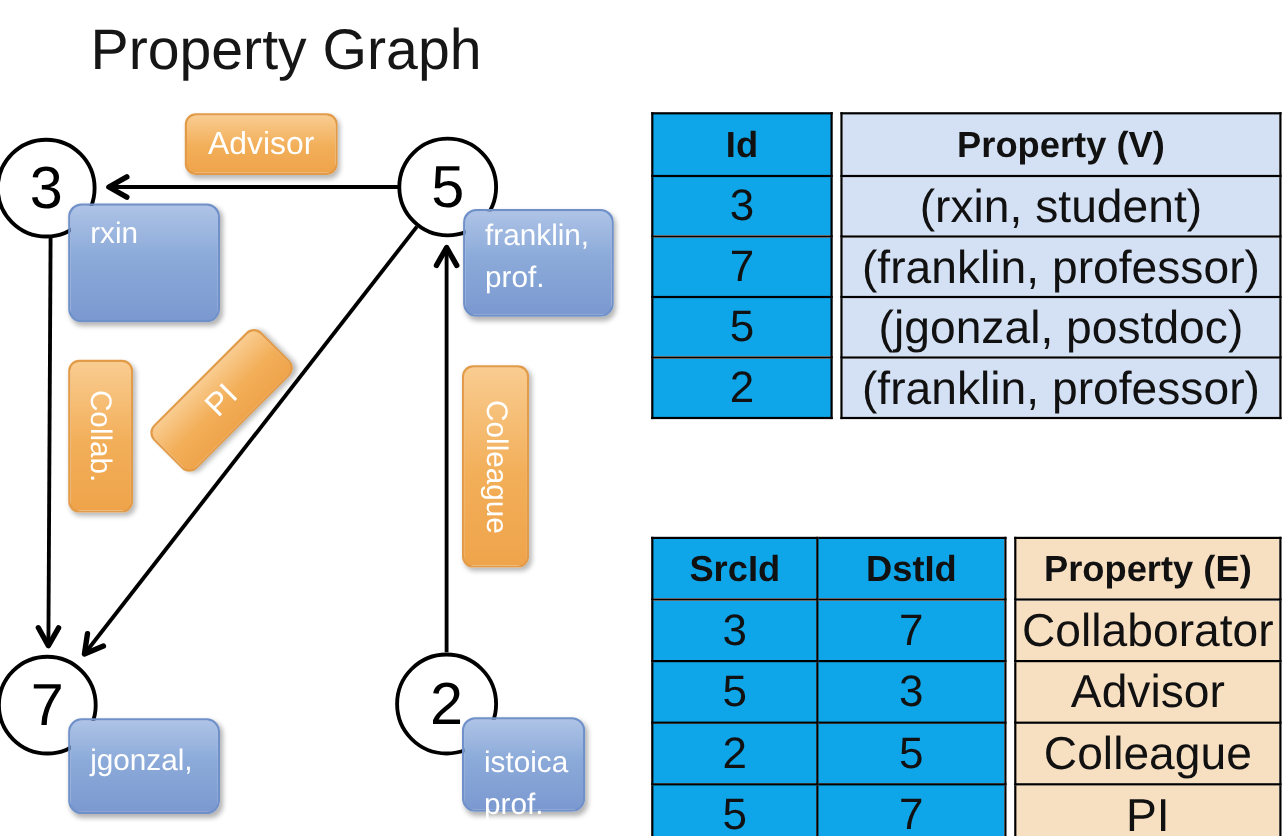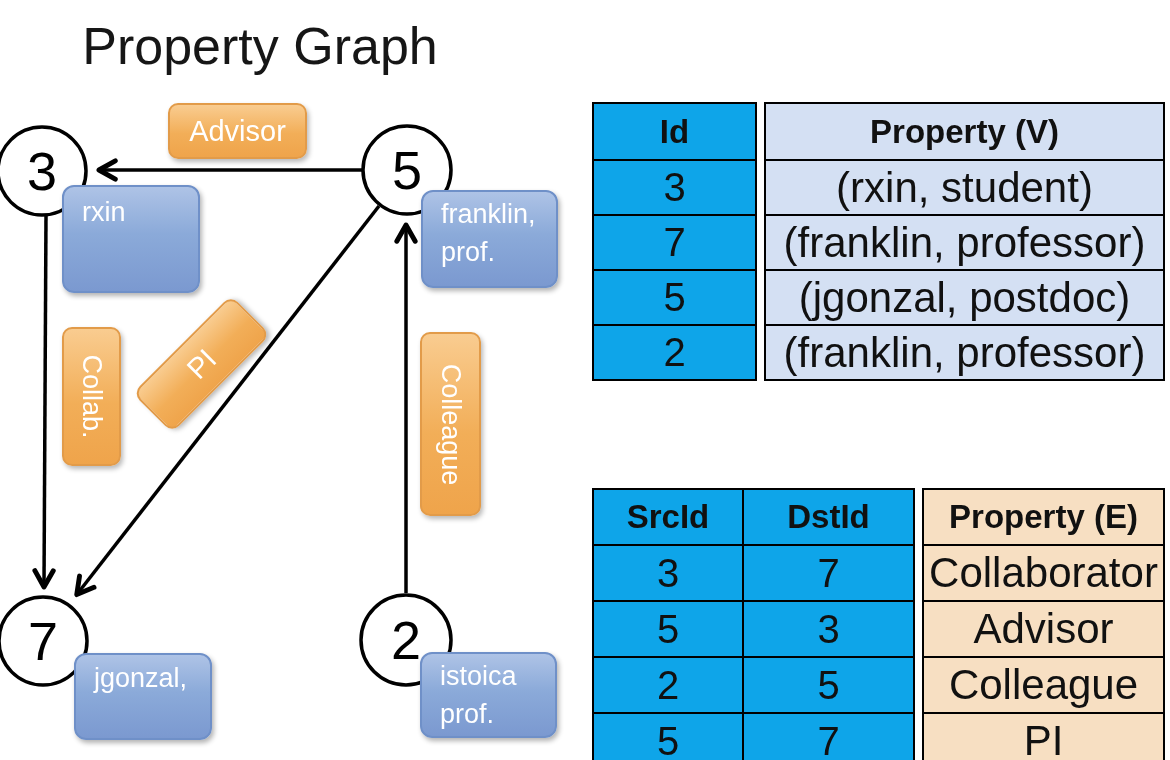--- a/index.html
+++ b/index.html
@@ -103,24 +103,24 @@
     <span class="vtext">Colleague</span>
   </div>
 
   <div class="bbox" style="left:62px; top:185px; width:138px; height:108px;">
     <div>rxin</div>
   </div>
   <div class="bbox" style="left:421px; top:190px; width:137px; height:98px; padding-top:3px;">
     <div>franklin,</div>
     <div>prof.</div>
   </div>
-  <div class="bbox" style="left:74px; top:653px; width:138px; height:87px; padding-top:4px;">
+  <div class="bbox" style="left:62px; top:653px; width:138px; height:87px; padding-top:17px;">
     <div>jgonzal,</div>
   </div>
-  <div class="bbox" style="left:420px; top:652px; width:137px; height:86px; padding-top:3px;">
+  <div class="bbox" style="left:420px; top:652px; width:112px; height:86px; padding-top:20px;">
     <div>istoica</div>
     <div>prof.</div>
   </div>
 
   <table class="dt vt-id" style="left:592px; top:102px; width:165px;">
     <tbody>
         <tr class="hr">
           <td class="hcell cell-white">Id</td>
         </tr>
     <tr>

